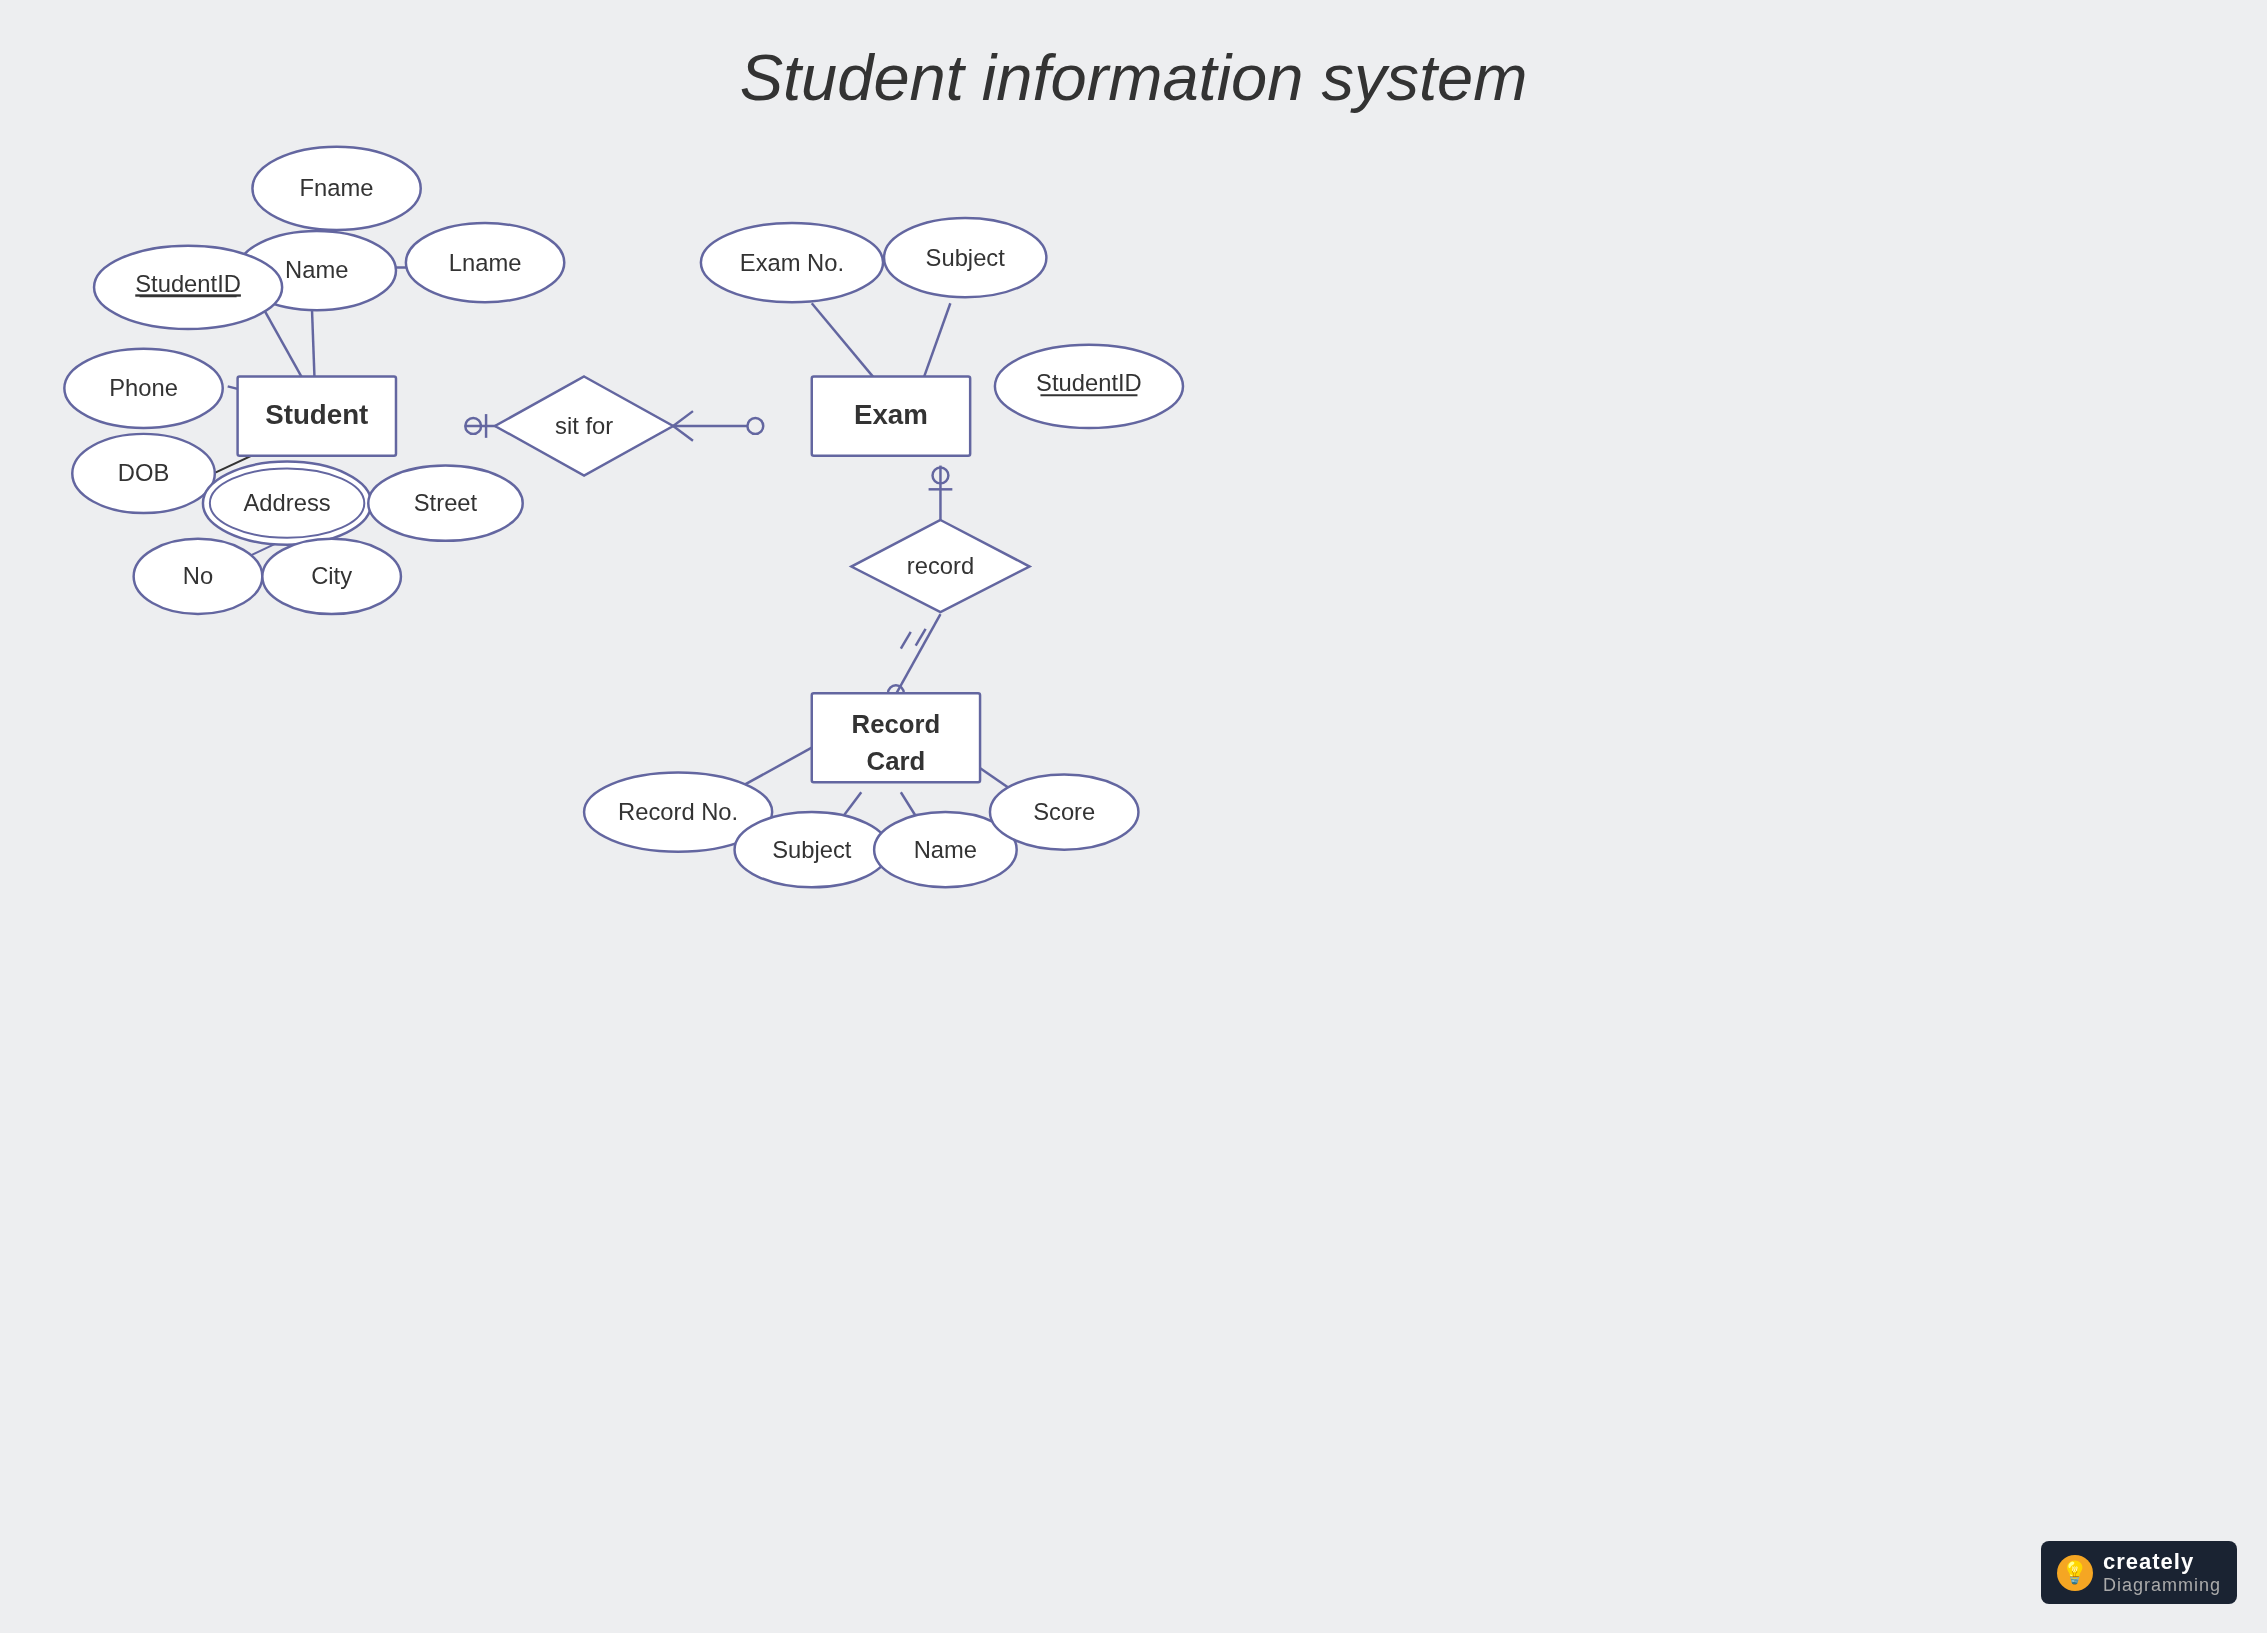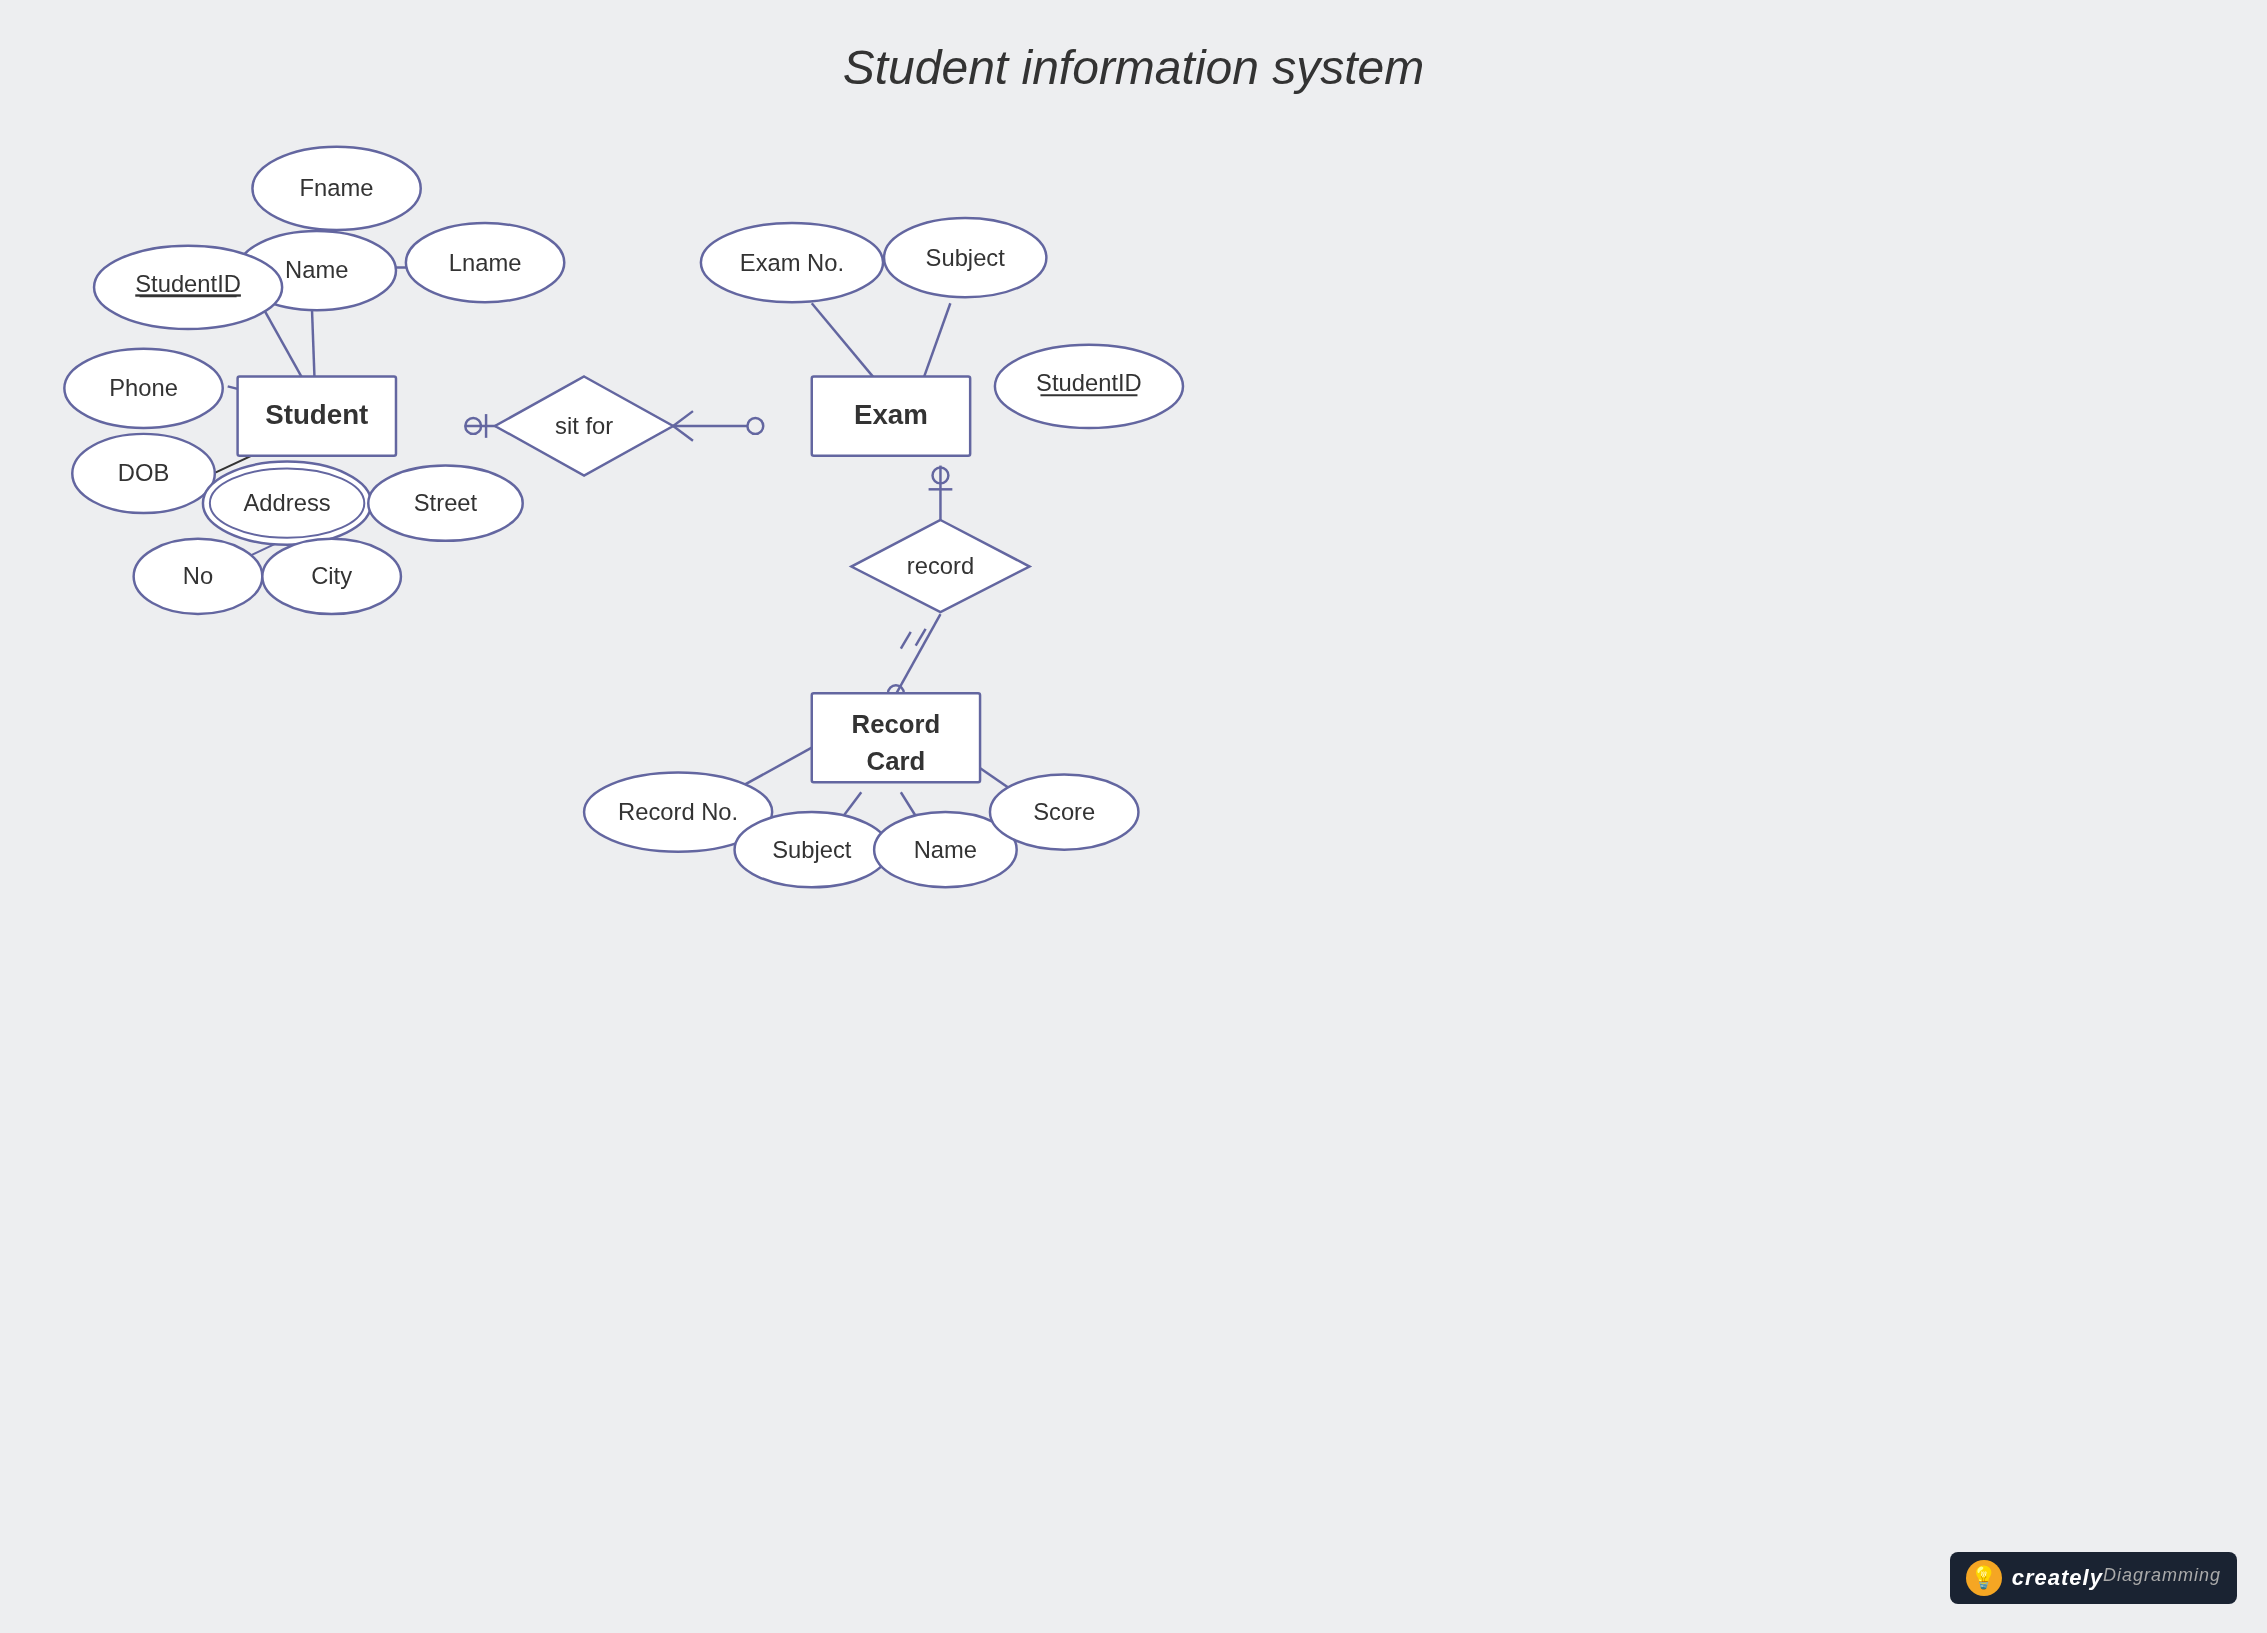--- a/index.html
+++ b/index.html
@@ -11,21 +11,21 @@
       overflow: hidden;
       position: relative;
     }
 
     .title {
       position: absolute;
       top: 40px;
       left: 0;
       right: 0;
       text-align: center;
-      font-size: 48px;
+      font-size: 65px;
       font-style: italic;
       color: #333;
       font-weight: 400;
     }
 
     svg.diagram {
       position: absolute;
       top: 0;
       left: 0;
       width: 2267px;
@@ -48,22 +48,21 @@
       height: 36px;
       background: #f5a623;
       border-radius: 50%;
       display: flex;
       align-items: center;
       justify-content: center;
       font-size: 22px;
     }
     .creately-logo .text-block {
       display: flex;
-      flex-direction: row;
-      font-style: italic;
+      flex-direction: column;
     }
     .creately-logo .text-block .c1 {
       color: white;
       font-size: 22px;
       font-weight: bold;
       letter-spacing: 1px;
     }
     .creately-logo .text-block .c2 {
       color: #aaa;
       font-size: 18px;

